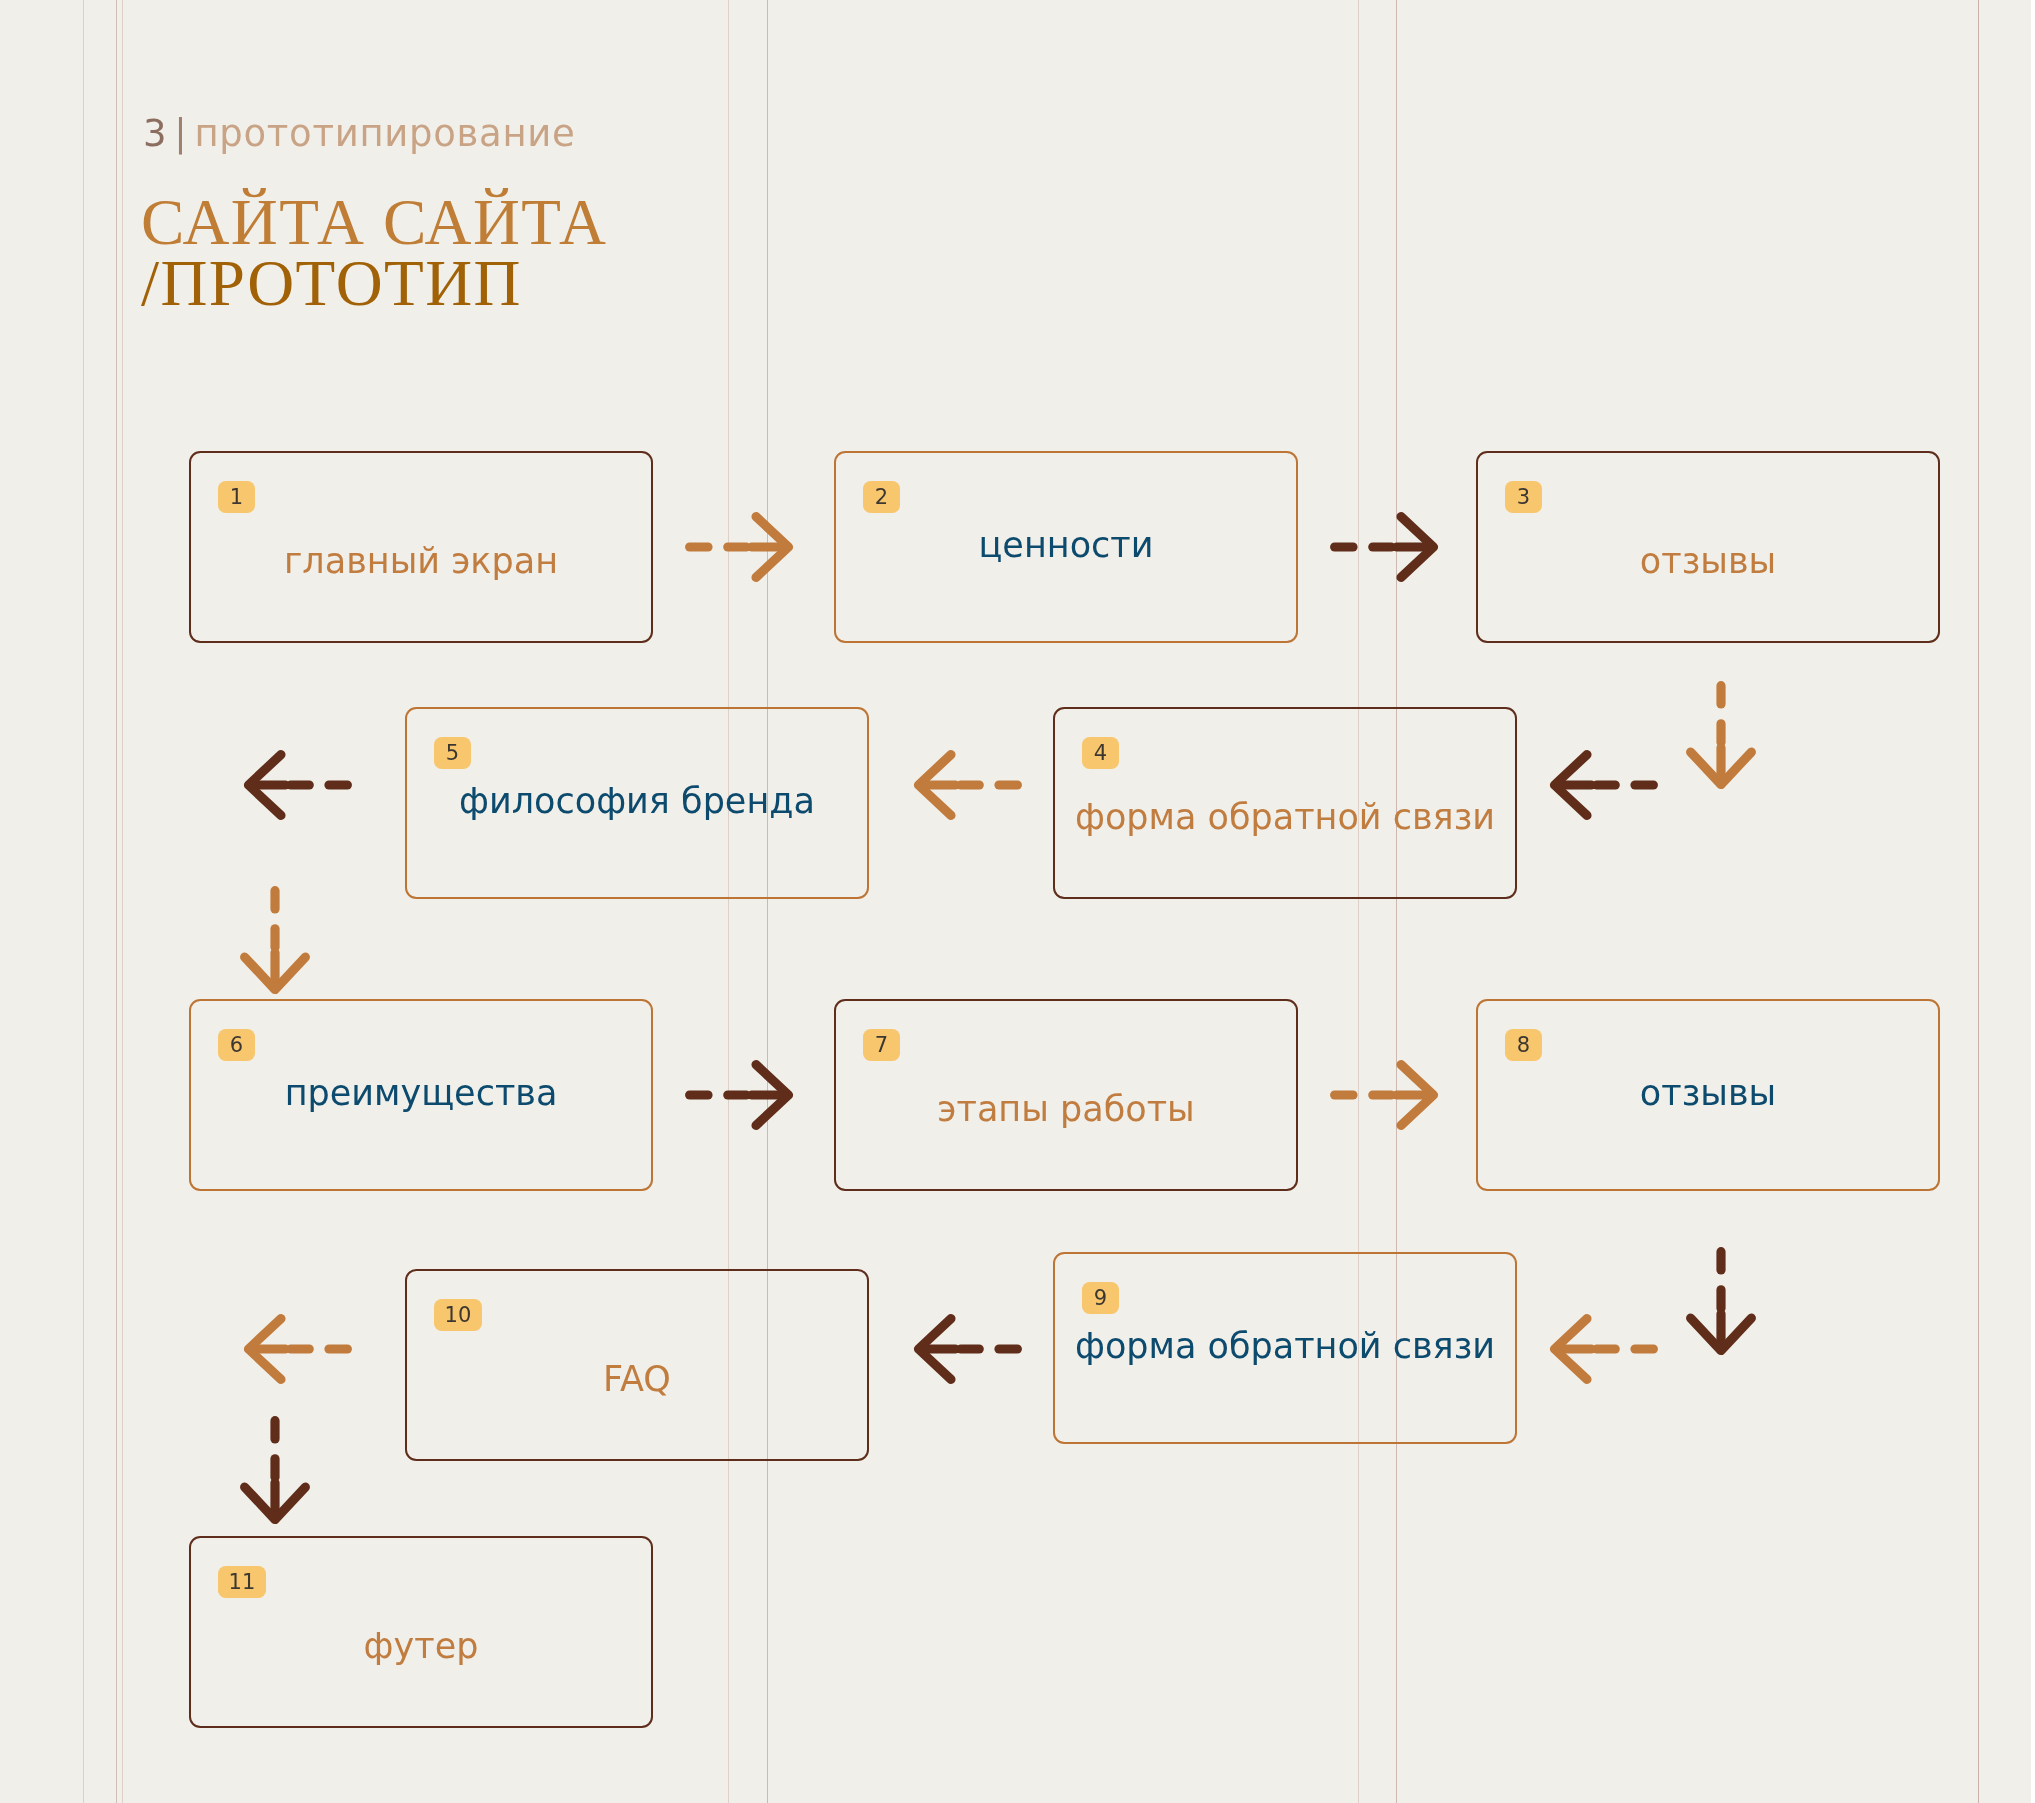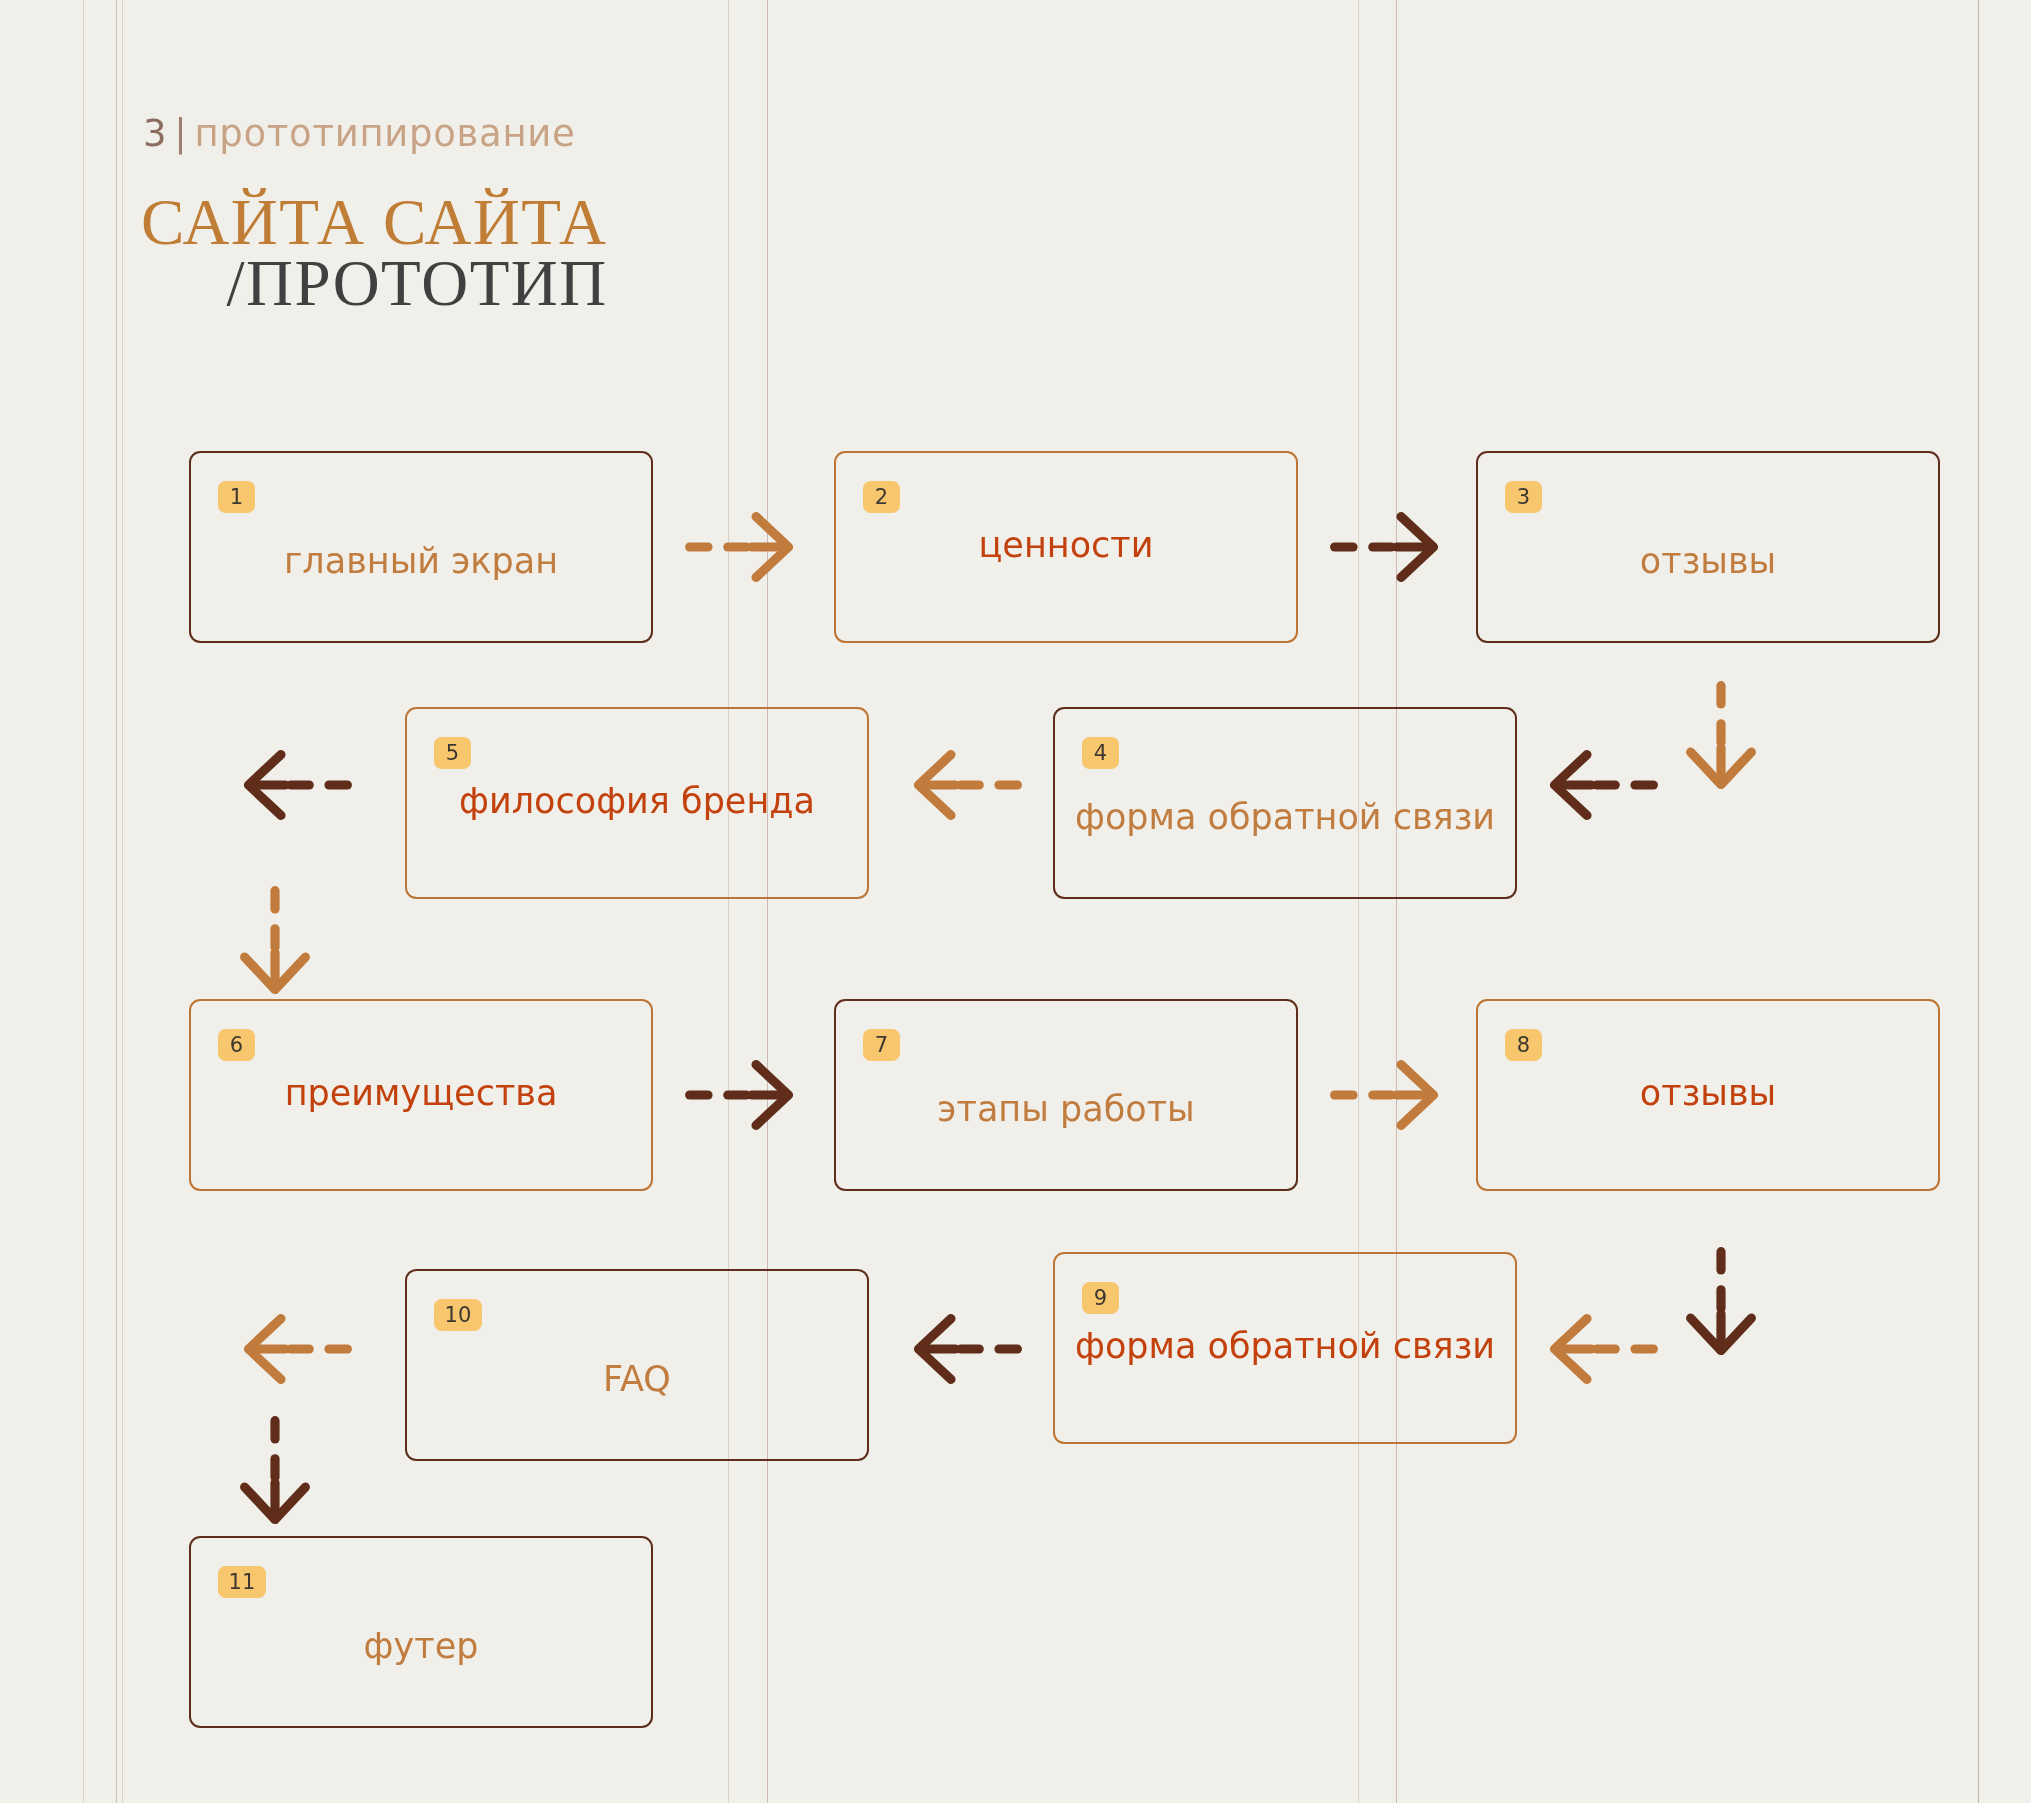--- a/index.html
+++ b/index.html
@@ -22,39 +22,39 @@
   .h-num{color:#8c6e60;}
   .h-div{color:#a08070;padding:0 7px;}
   .h-label{color:#c9a385;}
   .title{
     position:absolute;left:141px;top:192px;margin:0;
     font-family:"Liberation Serif", serif;
     font-weight:400;
     font-size:65px;line-height:61px;letter-spacing:1.4px;
   }
   .title .t1{display:block;color:#bf7d36;}
-  .title .t2{display:block;color:#404040;text-align:right;}
+  .title .t2{display:block;color:#a16207;}
   .box{
     position:absolute;
     width:464px;height:192px;
     border:2.1px solid #5e2d1b;
     border-radius:11.3px;
     box-sizing:border-box;
     background:transparent;
   }
   .box.border-dark{border-color:#5e2d1b;}
   .box.border-orange{border-color:#bd7535;}
   .box .label{
     position:absolute;left:0;right:0;top:50%;
     transform:translateY(-54%);
     text-align:center;
     font-size:35px;
   }
   .box.text-orange .label{color:#c17d40;margin-top:16px;}
-  .box.text-dark .label{color:#c2410c;}
+  .box.text-dark .label{color:#0c4a6e;}
   .badge{
     position:absolute;left:27px;top:27.6px;
     min-width:15.5px;height:24px;
     padding:4.2px 10.6px;
     background:#f8c66c;
     border-radius:7.8px;
     color:#3c3831;
     font-size:21px;line-height:24px;
     text-align:center;
   }

